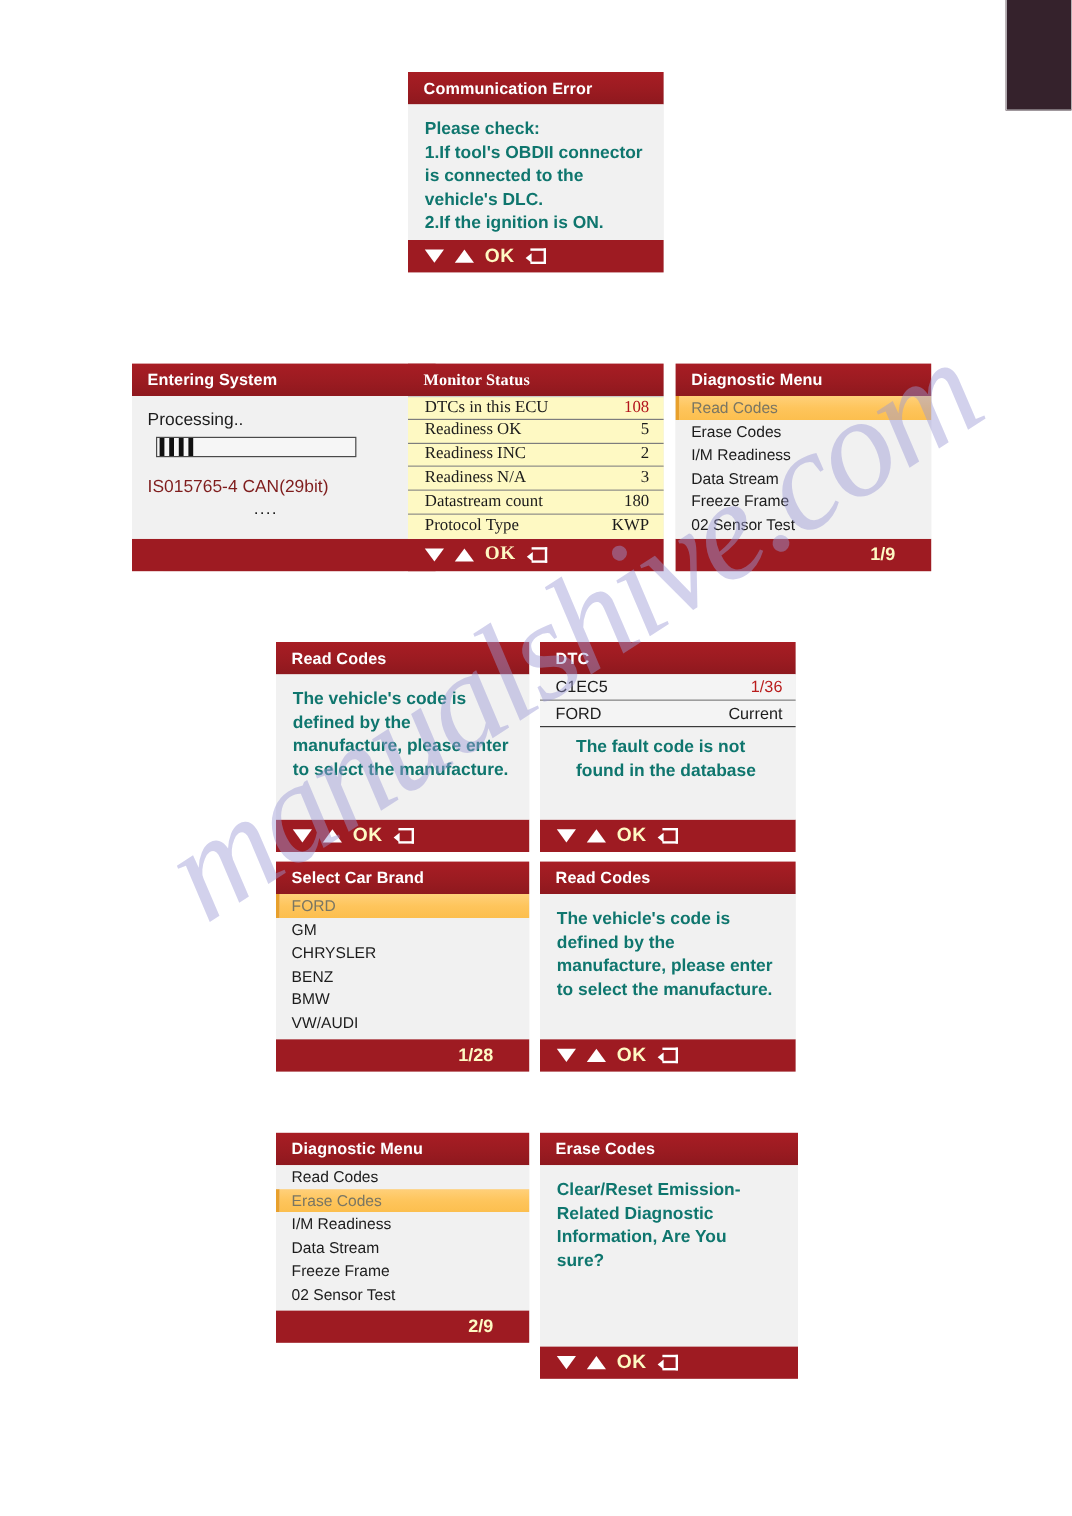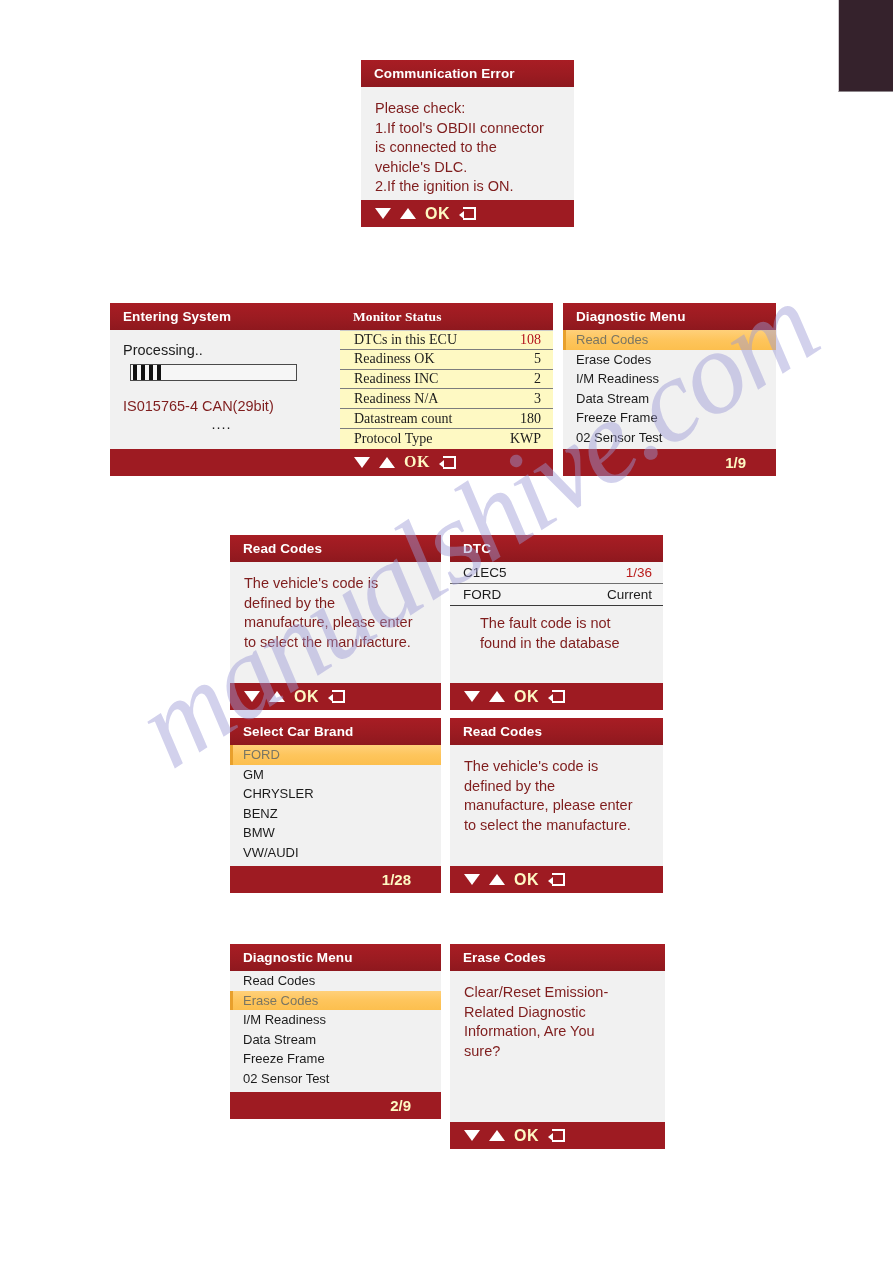--- a/index.html
+++ b/index.html
@@ -136,24 +136,25 @@
     border-bottom: 4.5px solid transparent;
     border-right: 5px solid #ffffff;
   }
   .page-num {
     font-size: 15px;
     font-weight: bold;
   }
 
   
   .msg {
-    color: #7f1d1d;
+    color: #0f766e;
     font-size: 14.5px;
     line-height: 19.5px;
     padding: 12px 10px 0 14px;
+    font-weight: bold;
   }
   .msg div { white-space: pre; }
 
   
   .menu-list { padding: 0; }
   .menu-item {
     font-size: 13px;
     color: #1c1c1c;
     height: 19.5px;
     line-height: 19.5px;
@@ -241,21 +242,21 @@
 </style>
 </head>
 <body>
 
 <div class="corner-block"></div>
 
 <div class="watermark">
   <span>manualshive.com</span>
 </div>
 
-<div class="panel" style="left:340px; top:60px; width:213px;margin-left:21px;">
+<div class="panel" style="left:340px; top:60px; width:213px;">
   <div class="hdr grad">Communication Error</div>
   <div class="body" style="height:113px;">
     <div class="msg">
       <div>Please check:</div>
       <div>1.If tool's OBDII connector</div>
       <div>is connected to the</div>
       <div>vehicle's DLC.</div>
       <div>2.If the ignition is ON.</div>
     </div>
   </div>

